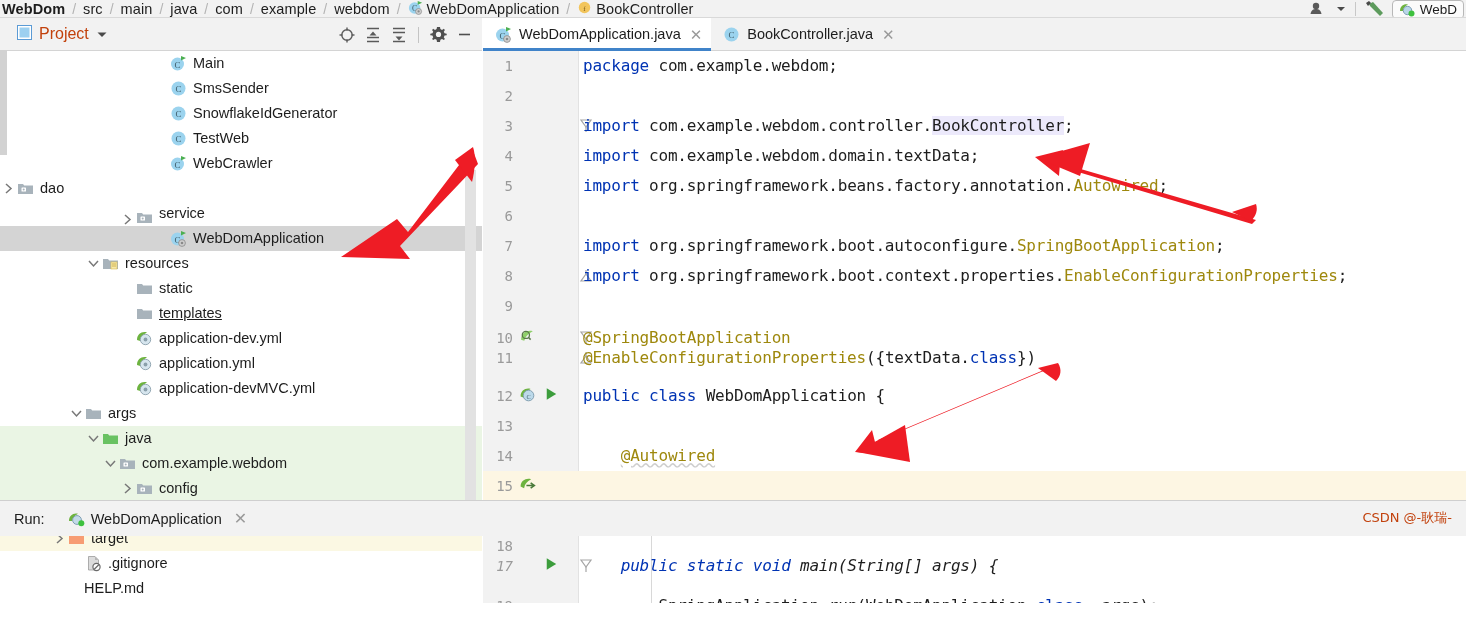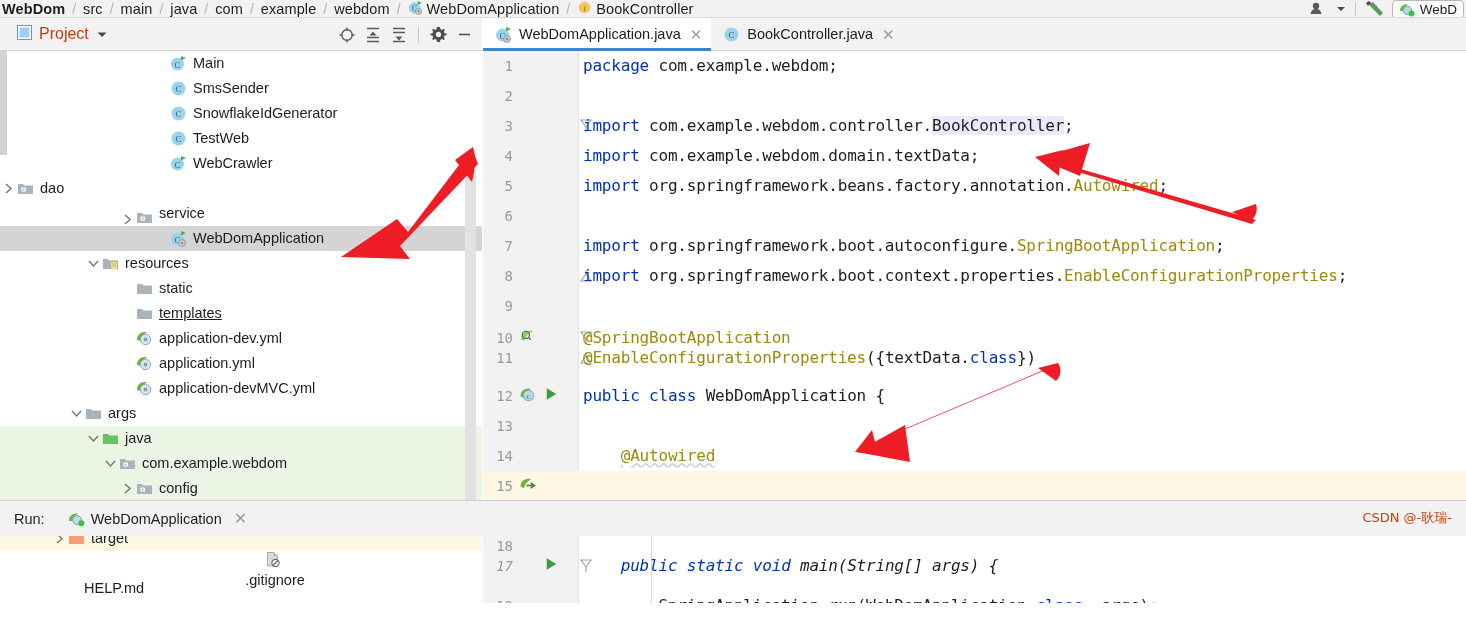--- a/index.html
+++ b/index.html
@@ -528,21 +528,21 @@
               <path d="M2 2 L7 6.5 L2 11" fill="none" stroke="#787878" stroke-width="1.5"></path>
             </svg>
           </span>
           <span class="row-ico">
             <svg width="17" height="17" viewBox="0 0 17 17">
               <path d="M1 4 L6 4 L7.2 5.4 L16 5.4 L16 14 L1 14 Z" fill="#f79c73"></path>
             </svg>
           </span>
           <span class="row-label">target</span>
         </div>
-        <div class="tree-row" style="padding-left: 68px; flex-direction: column;">
+        <div class="tree-row" style="padding-left: 68px;">
           <span class="twisty"></span>
           <span class="row-ico">
             <svg width="17" height="17" viewBox="0 0 17 17">
               <path d="M3.5 1.5 L10 1.5 L13.5 5 L13.5 15 L3.5 15 Z" fill="#dcdcdc" stroke="#9a9a9a" stroke-width="0.8"></path>
               <path d="M10 1.5 L13.5 5 L10 5 Z" fill="#b5b5b5"></path>
               <circle cx="11.5" cy="12" r="3.6" fill="#ffffff" stroke="#6a6a6a" stroke-width="1.2"></circle>
               <line x1="9" y1="14.5" x2="14" y2="9.5" stroke="#6a6a6a" stroke-width="1.2"></line>
             </svg>
           </span>
           <span class="row-label">.gitignore</span>

